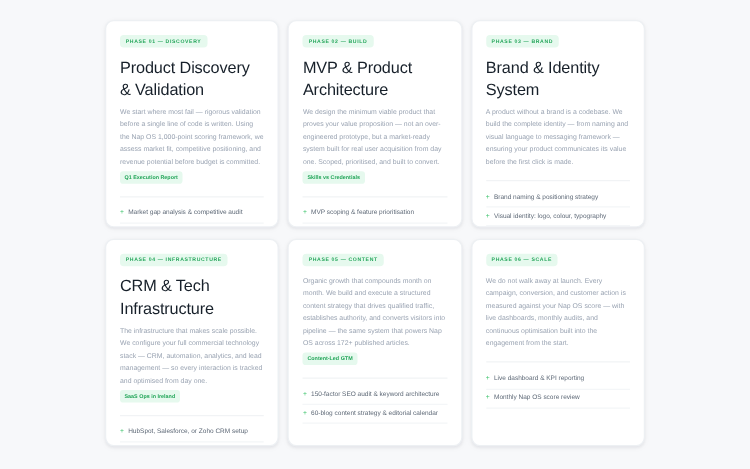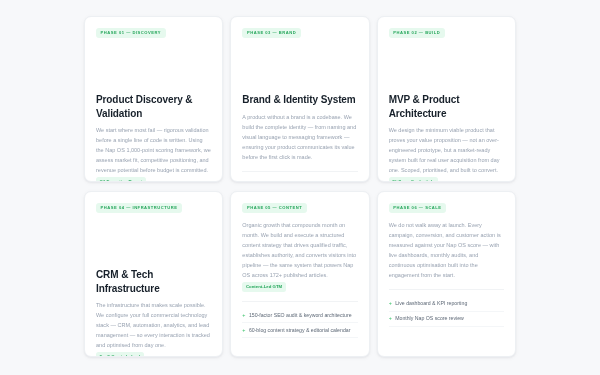--- a/index.html
+++ b/index.html
@@ -41,27 +41,26 @@
     font-size: 4.1px;
     font-weight: bold;
     letter-spacing: 0.52px;
     line-height: 1;
     padding: 3.2px 4.6px;
     border-radius: 3px;
     margin-bottom: 7px;
     white-space: nowrap;
   }
   .card-title {
-    font-size: 10px;
-    font-weight: bold;
+    font-size: 13px;
+    font-weight: normal;
     color: #17202a;
     line-height: 1.32;
     letter-spacing: -0.1px;
     margin-bottom: 5.5px;
-    margin-top: 48px;
   }
   .card-desc {
     font-size: 5.5px;
     color: #98a2b1;
     line-height: 1.82;
     letter-spacing: 0.01px;
   }
   .inline-badge {
     display: inline-block;
     background: #e6f9ee;
@@ -115,58 +114,58 @@
             <span>Market gap analysis &amp; competitive audit</span>
           </li>
           <li class="feature-item">
             <span class="bullet">+</span>
             <span>Nap OS idea scoring — 1,000-point scale</span>
           </li>
           <li class="feature-item"></li>
         </ul>
       </div>
       <div class="card">
+        <div class="phase-badge">PHASE 02 — BUILD</div>
+        <div class="card-title">MVP &amp; Product Architecture</div>
+        <div class="card-desc"><span>We design the minimum viable product that proves your value proposition — not an over-engineered prototype, but a market-ready system built for real user acquisition from day one. Scoped, prioritised, and built to convert.</span> <span class="inline-badge">Skills vs Credentials</span></div>
+        <ul class="feature-list">
+          <li class="feature-item">
+            <span class="bullet">+</span>
+            <span>MVP scoping &amp; feature prioritisation</span>
+          </li>
+          <li class="feature-item">
+            <span class="bullet">+</span>
+            <span>Technical architecture &amp; stack selection</span>
+          </li>
+          <li class="feature-item">
+            <span class="bullet">+</span>
+            <span>UX/UI design &amp; prototyping</span>
+          </li>
+        </ul>
+      </div>
+      <div class="card">
         <div class="phase-badge">PHASE 03 — BRAND</div>
         <div class="card-title">Brand &amp; Identity System</div>
         <div class="card-desc"><span>A product without a brand is a codebase. We build the complete identity — from naming and visual language to messaging framework — ensuring your product communicates its value before the first click is made.</span></div>
         <ul class="feature-list">
           <li class="feature-item">
             <span class="bullet">+</span>
             <span>Brand naming &amp; positioning strategy</span>
           </li>
           <li class="feature-item">
             <span class="bullet">+</span>
             <span>Visual identity: logo, colour, typography</span>
           </li>
           <li class="feature-item">
             <span class="bullet">+</span>
             <span>Messaging &amp; value proposition framework</span>
           </li>
           <li class="feature-item">
             <span class="bullet">+</span>
             <span>Brand guidelines &amp; asset library</span>
-          </li>
-        </ul>
-      </div>
-      <div class="card">
-        <div class="phase-badge">PHASE 02 — BUILD</div>
-        <div class="card-title">MVP &amp; Product Architecture</div>
-        <div class="card-desc"><span>We design the minimum viable product that proves your value proposition — not an over-engineered prototype, but a market-ready system built for real user acquisition from day one. Scoped, prioritised, and built to convert.</span> <span class="inline-badge">Skills vs Credentials</span></div>
-        <ul class="feature-list">
-          <li class="feature-item">
-            <span class="bullet">+</span>
-            <span>MVP scoping &amp; feature prioritisation</span>
-          </li>
-          <li class="feature-item">
-            <span class="bullet">+</span>
-            <span>Technical architecture &amp; stack selection</span>
-          </li>
-          <li class="feature-item">
-            <span class="bullet">+</span>
-            <span>UX/UI design &amp; prototyping</span>
           </li>
         </ul>
       </div>
       <div class="card">
         <div class="phase-badge">PHASE 04 — INFRASTRUCTURE</div>
         <div class="card-title">CRM &amp; Tech Infrastructure</div>
         <div class="card-desc"><span>The infrastructure that makes scale possible. We configure your full commercial technology stack — CRM, automation, analytics, and lead management — so every interaction is tracked and optimised from day one.</span> <span class="inline-badge">SaaS Ops in Ireland</span></div>
         <ul class="feature-list">
           <li class="feature-item">
             <span class="bullet">+</span>

